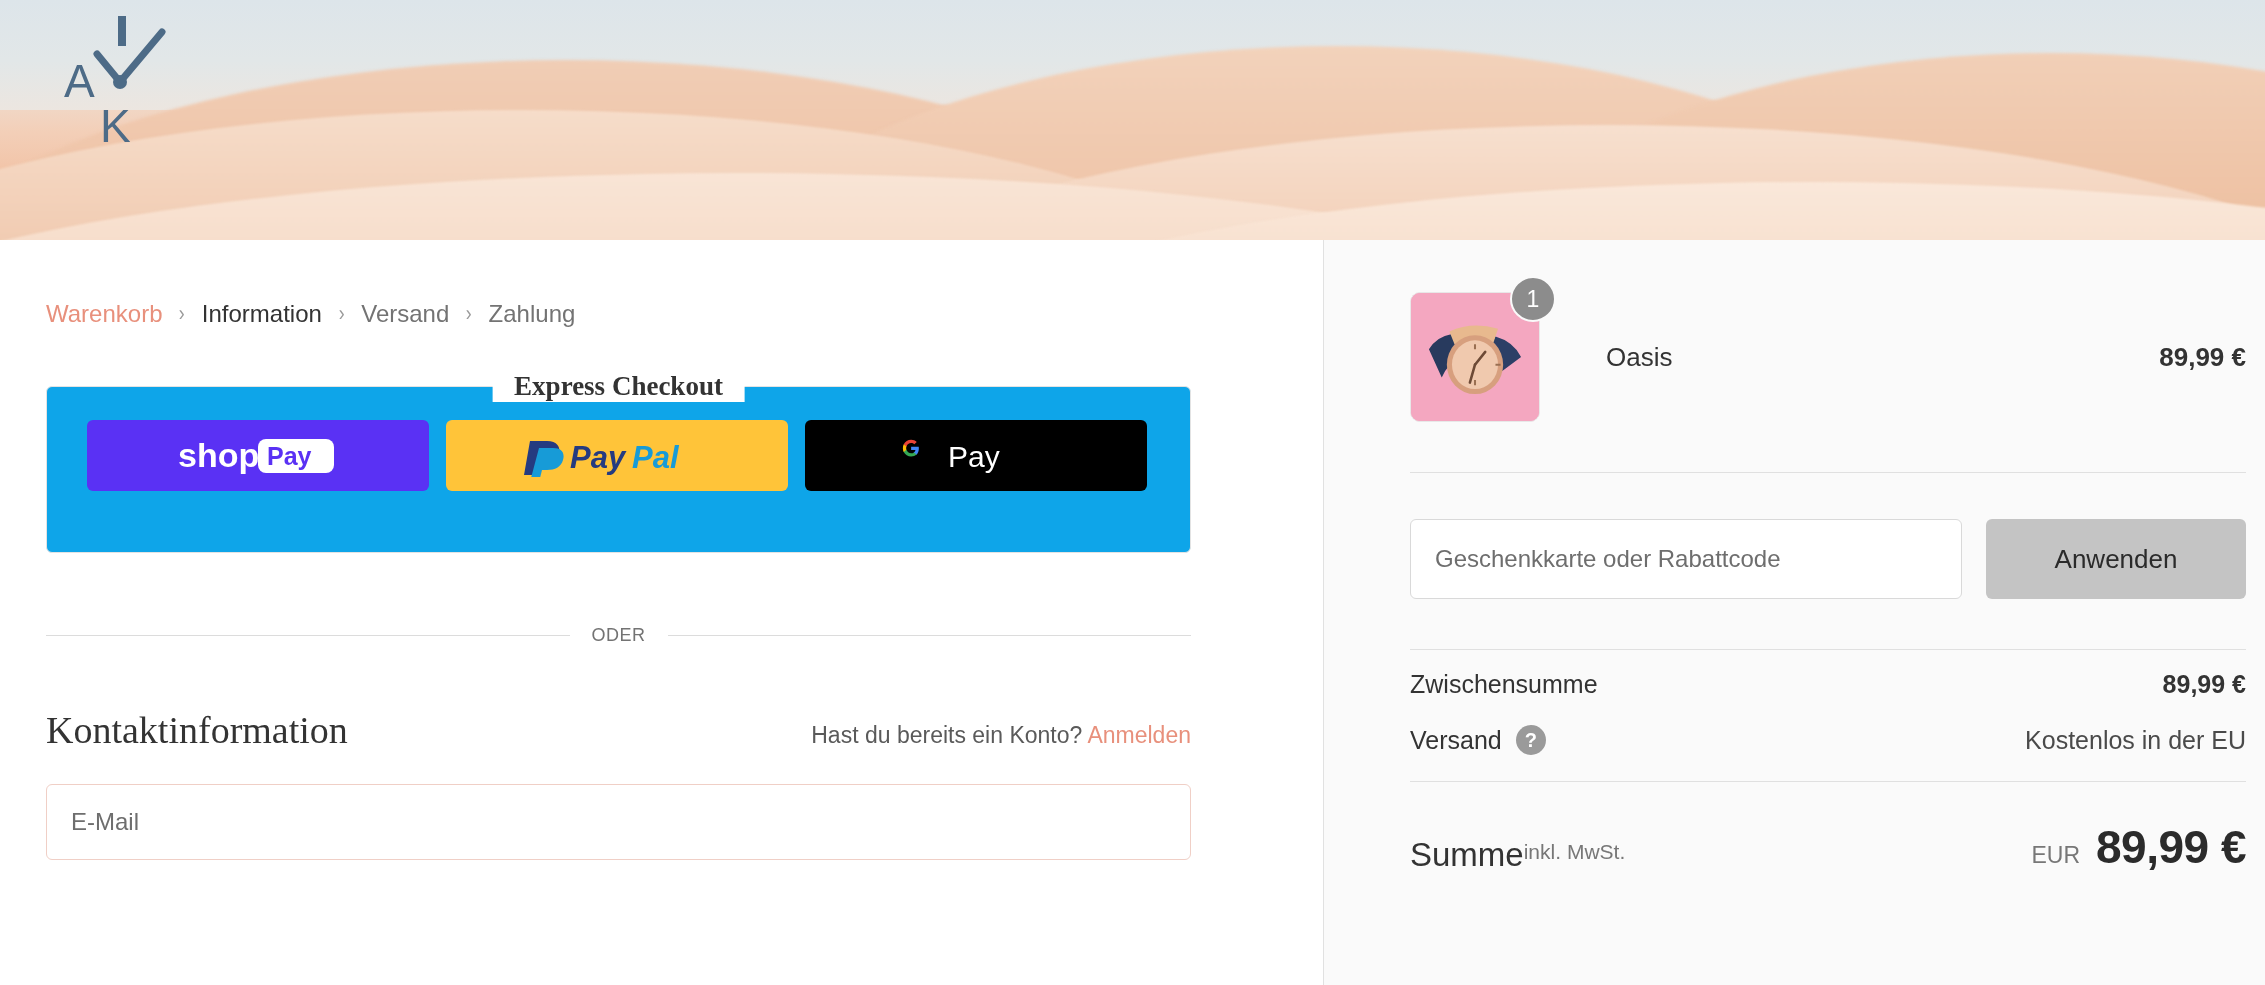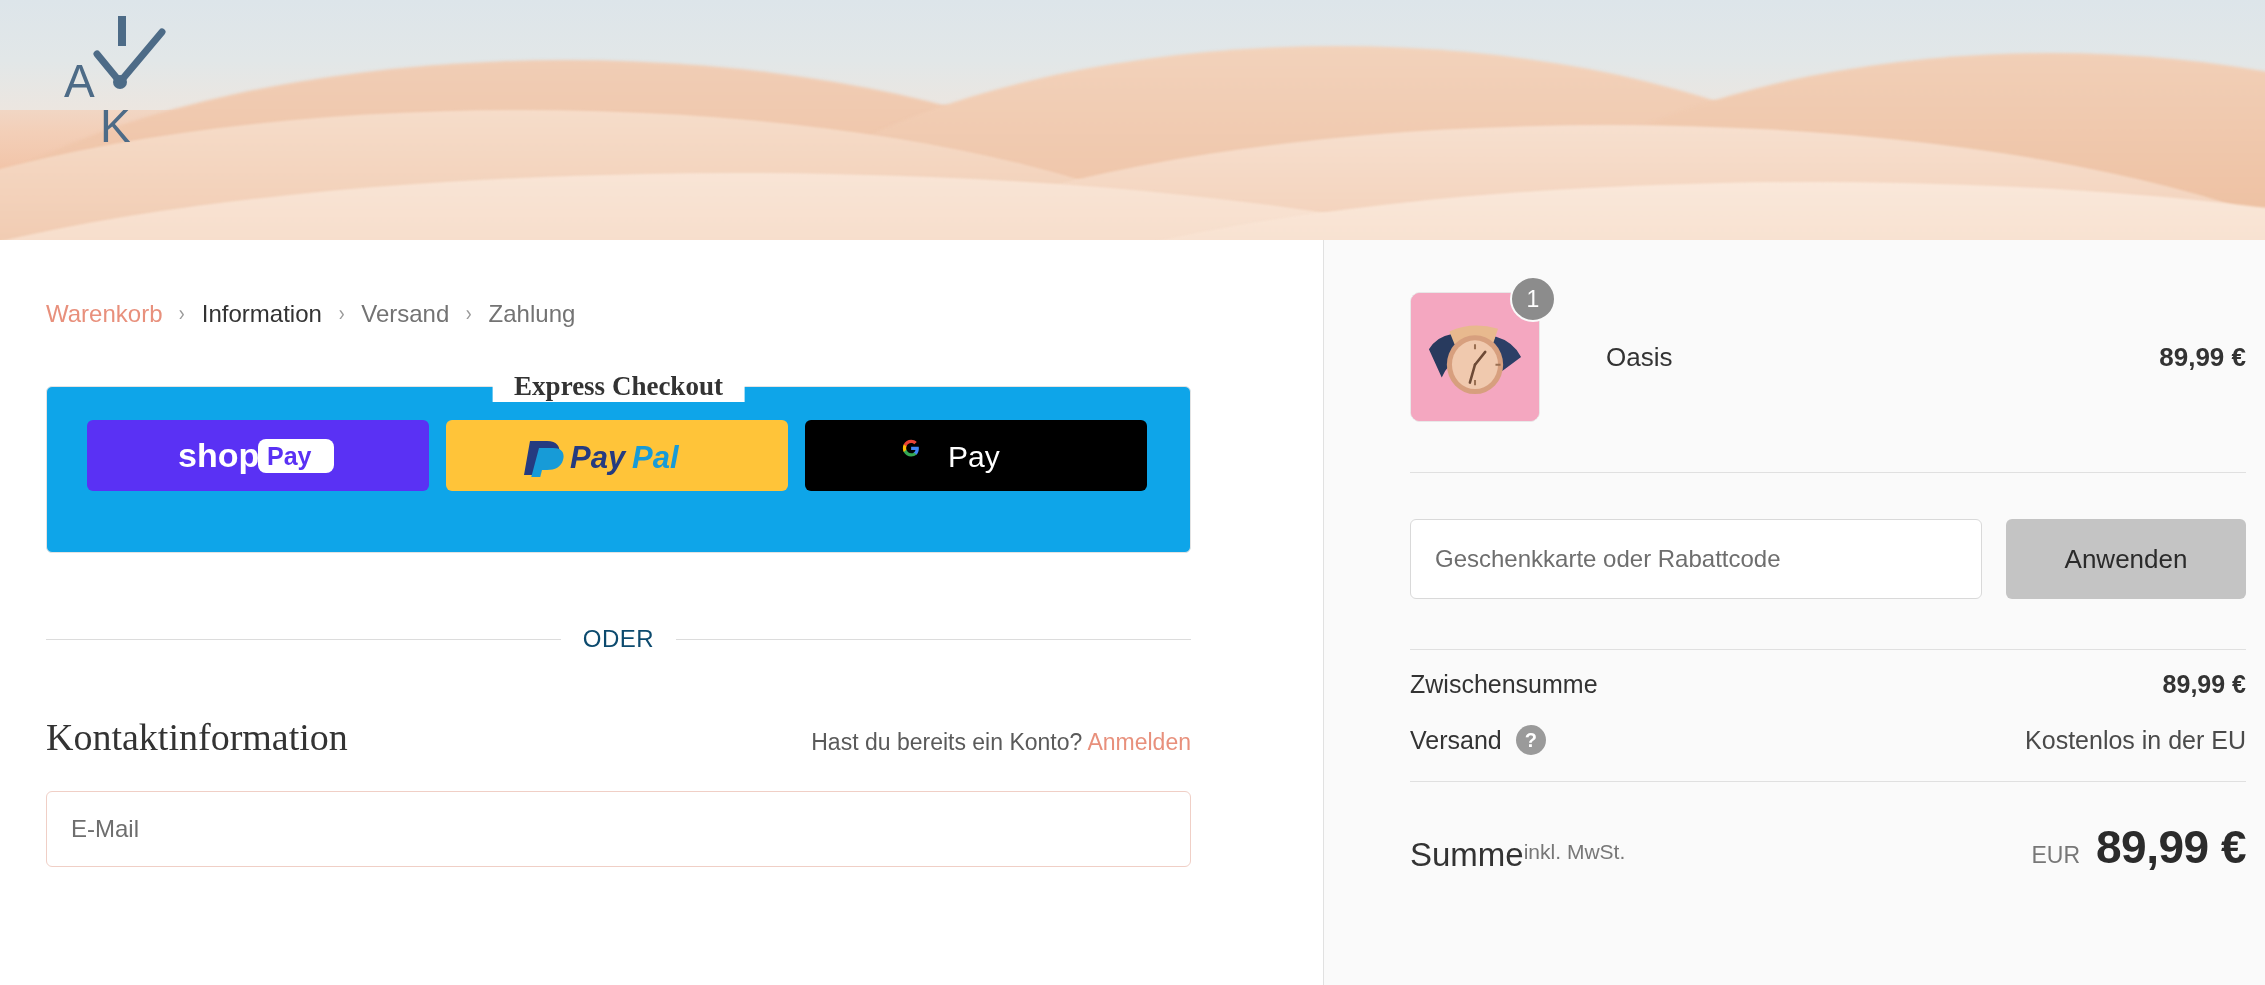--- a/index.html
+++ b/index.html
@@ -169,22 +169,22 @@
   
   .or-divider {
     display: flex;
     align-items: center;
     margin-top: 72px;
     width: 1145px;
   }
   .or-line { flex: 1; height: 1px; background: #dcdcdc; }
   .or-text {
     padding: 0 22px;
-    font-size: 24px;
-    color: #0c4a6e;
+    font-size: 18px;
+    color: #737373;
     letter-spacing: 0.5px;
   }
 
   
   .contact-head {
     display: flex;
     align-items: baseline;
     justify-content: space-between;
     margin-top: 62px;
     width: 1145px;
@@ -308,21 +308,21 @@
     border-radius: 6px;
     background: #ffffff;
     padding: 0 24px;
     font-family: "Liberation Sans", sans-serif;
     font-size: 24px;
     color: #333333;
     outline: none;
   }
   .discount-input::placeholder { color: #6e6e6e; }
   .apply-btn {
-    width: 240px;
+    width: 260px;
     height: 80px;
     background: #c4c4c4;
     border: none;
     border-radius: 6px;
     font-family: "Liberation Sans", sans-serif;
     font-size: 26px;
     color: #2b2b2b;
     cursor: pointer;
   }
 

